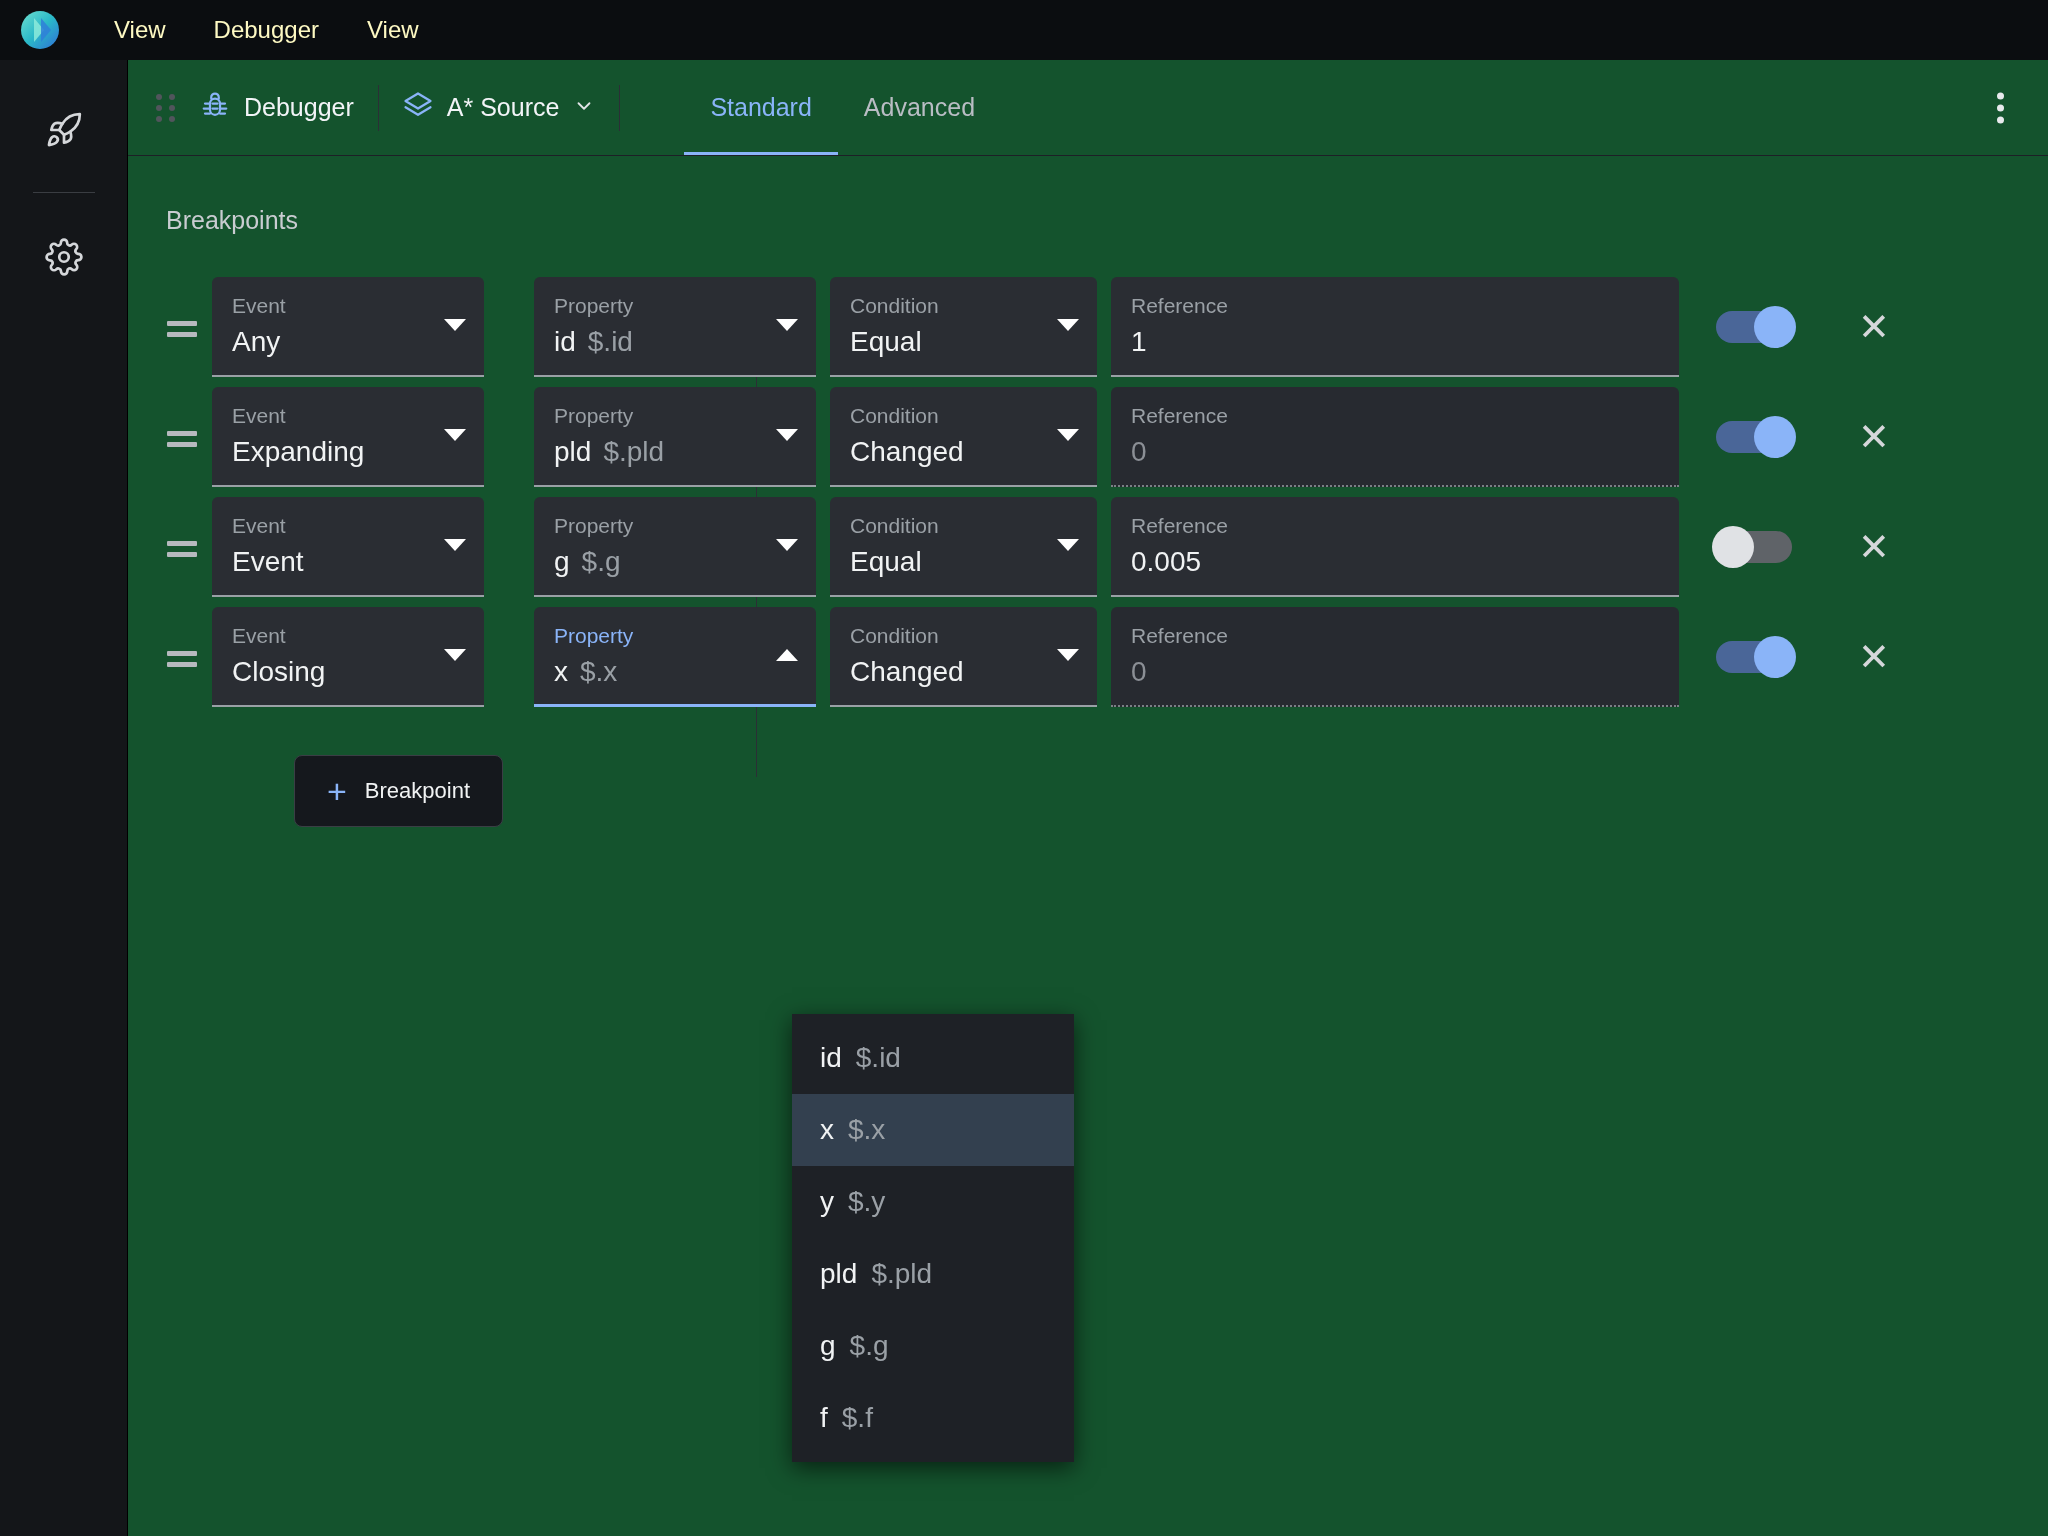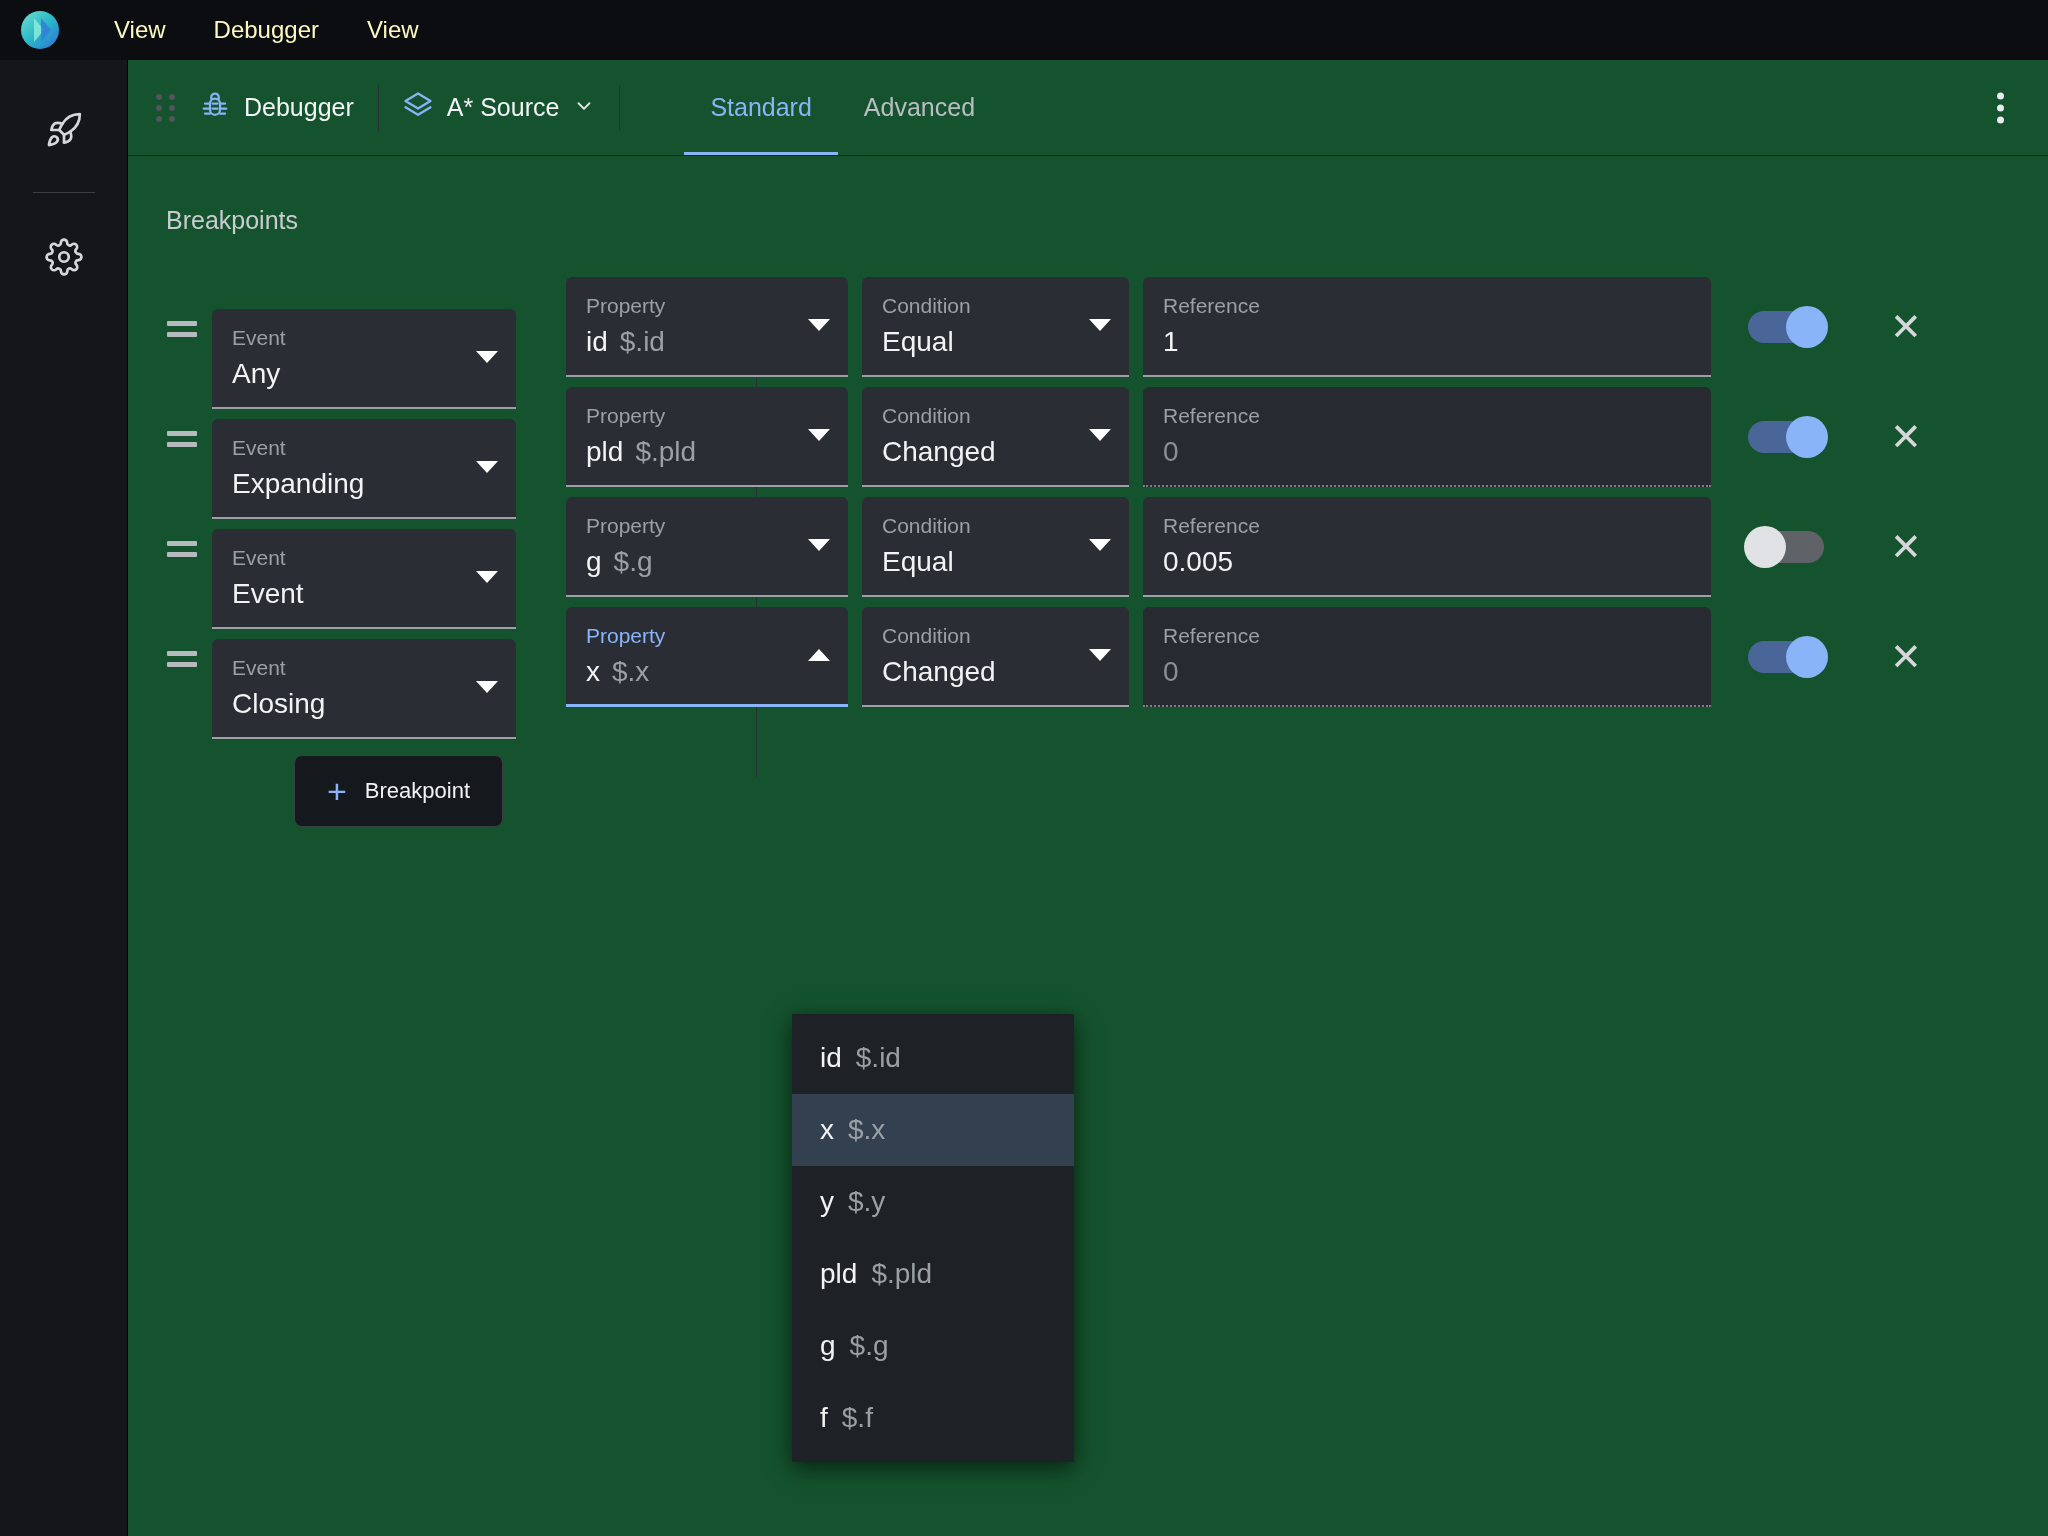--- a/index.html
+++ b/index.html
@@ -167,21 +167,21 @@
     width: 0; height: 0;
     border-left: 11px solid transparent;
     border-right: 11px solid transparent;
     border-top: 12px solid #ffffff;
   }
   .caret.up {
     border-top: none;
     border-bottom: 12px solid #ffffff;
   }
 
-  .w-event { width: 304px; margin-top: 32px; }
+  .w-event { width: 272px; }
   .w-prop  { width: 282px; }
   .w-cond  { width: 267px; }
   .w-ref   { width: 568px; }
 
   .col-gap-sm { width: 50px; flex: 0 0 50px; }
   .col-gap-xs { width: 14px; flex: 0 0 14px; }
   .col-gap-md { width: 14px; flex: 0 0 14px; }
 
   
   .toggle-cell { width: 150px; height: 100px; display: flex; align-items: center; justify-content: center; flex: 0 0 150px; }

